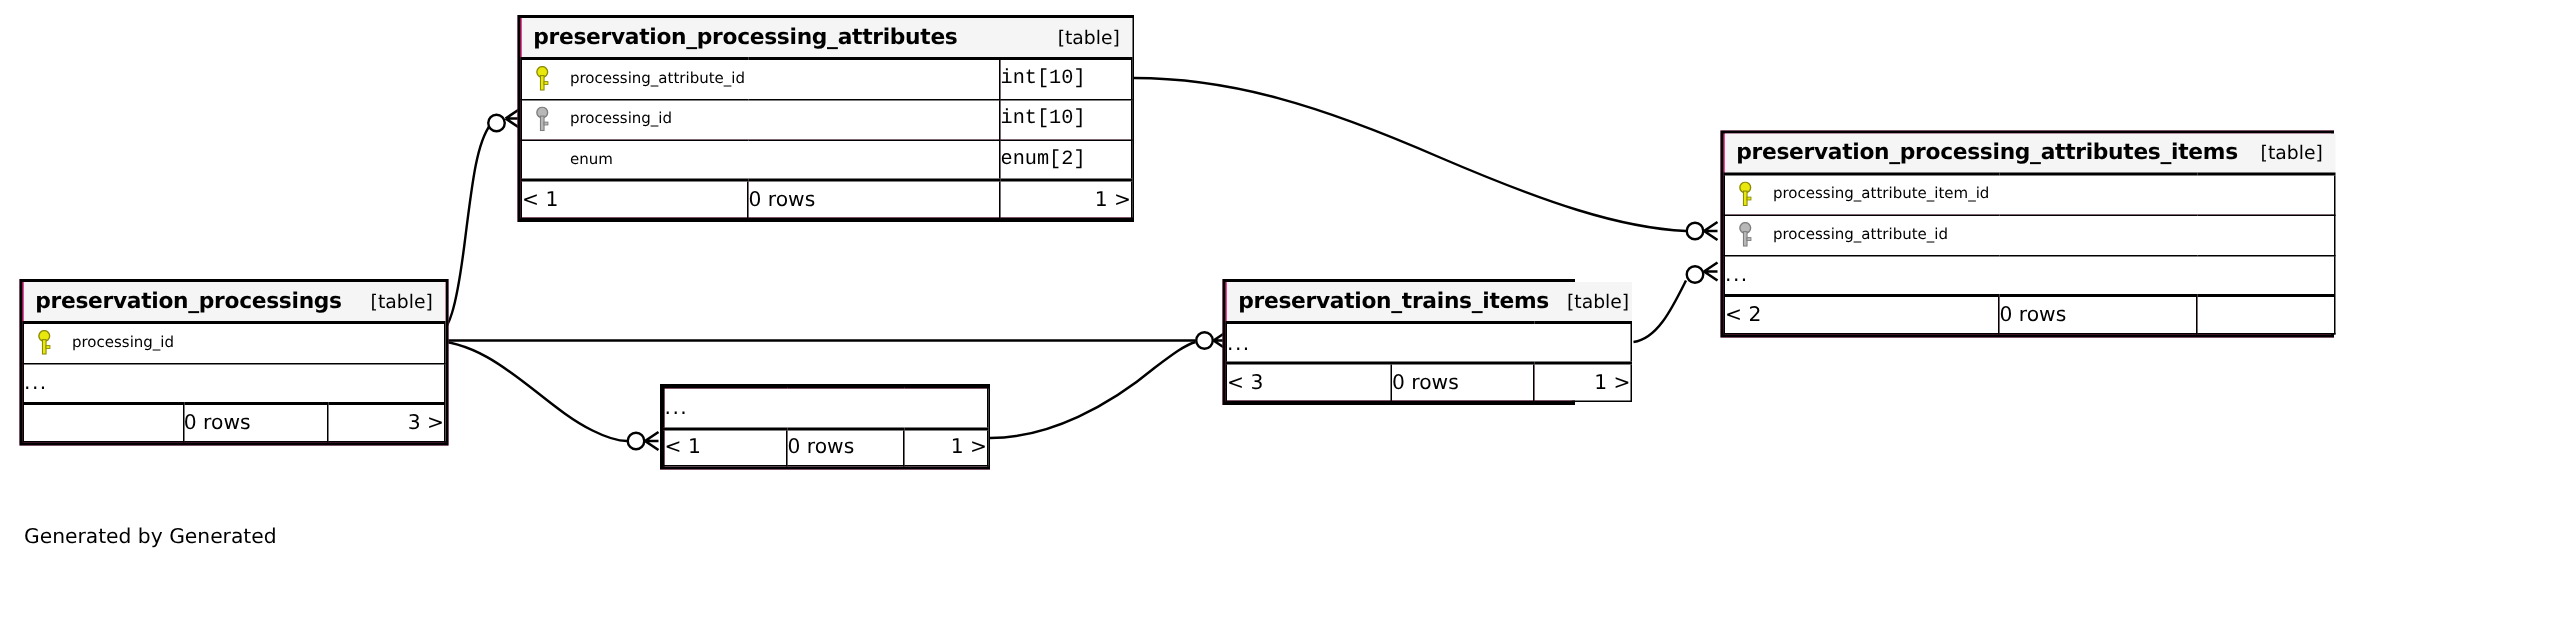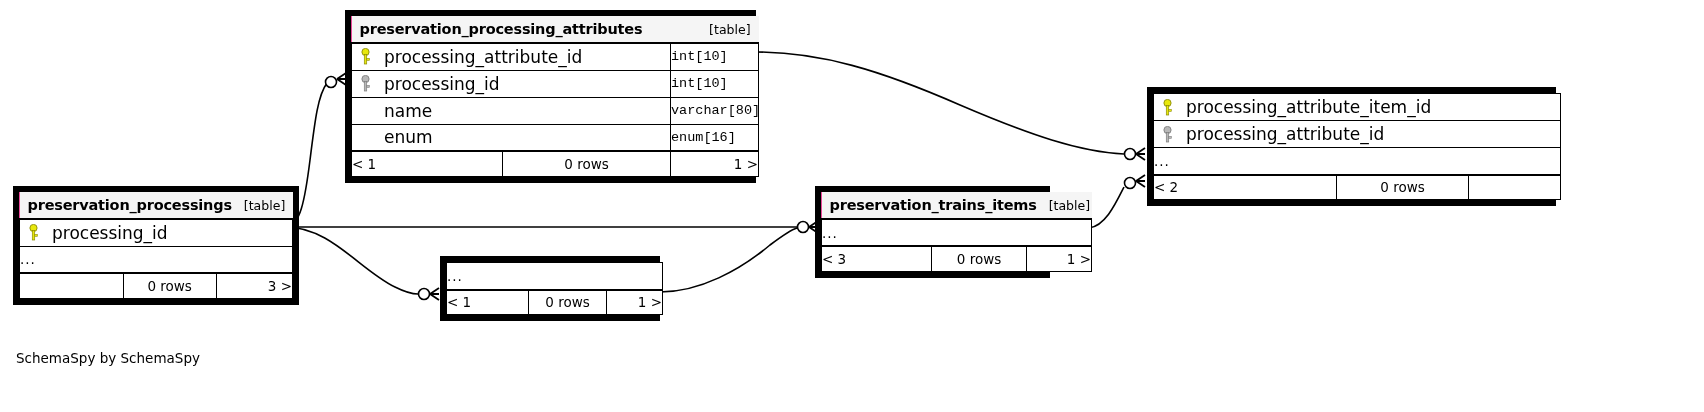--- a/index.html
+++ b/index.html
@@ -25,21 +25,21 @@
     top: 0;
     width: 1704px;
     height: 412px;
     pointer-events: none;
     z-index: 1;
   }
   .node {
     position: absolute;
     z-index: 2;
     background: #ec4899;
-    border: 6px solid #000000;
+    border: 2px solid #000000;
     box-sizing: border-box;
   }
   .node table {
     border-collapse: collapse;
     width: 100%;
     table-layout: fixed;
   }
   .node td {
     border: 1px solid #000000;
     padding: 0;
@@ -87,21 +87,21 @@
     width: 26px;
     min-width: 26px;
     display: flex;
     justify-content: center;
     align-items: center;
   }
   .keyicon {
     display: block;
   }
   .col-label {
-    font-size: 17px;
+    font-size: 10px;
     white-space: nowrap;
     padding-left: 6px;
   }
   .col-type-cell {
     padding: 0 0 0 6px;
     font-size: 13.5px;
     white-space: nowrap;
     font-family: Liberation Mono, monospace;
   }
   .ellipsis-cell {
@@ -115,21 +115,21 @@
     height: 25px;
     box-sizing: border-box;
     border-top: 2px solid #000000 !important;
     font-size: 13.5px;
   }
   .foot-left {
     text-align: left;
     padding-left: 5px;
   }
   .foot-mid {
-    text-align: center;
+    text-align: left;
     padding-right: 5px;
   }
   .foot-right {
     text-align: right;
     padding-right: 5px;
   }
   .blank-cell {
     background: #ffffff;
   }
   #caption {
@@ -229,51 +229,50 @@
             </span>
             <span class="col-label">processing_id</span>
           </div>
         </td>
         <td class="col-type-cell">int[10]</td>
       </tr>
       <tr class="col-row">
         <td class="col-name-cell" colspan="2">
           <div class="col-flex">
             <span class="keybox"></span>
-            <span class="col-label">name</span>
-          </div>
-        </td>
-        <td class="col-type-cell">varchar[80]</td>
-      </tr>
-      <tr class="col-row">
-        <td class="col-name-cell" colspan="2">
-          <div class="col-flex">
-            <span class="keybox"></span>
             <span class="col-label">enum</span>
           </div>
         </td>
-        <td class="col-type-cell">enum[16]</td>
+        <td class="col-type-cell">enum[2]</td>
       </tr>
       <tr class="foot-row">
         <td class="foot-left">&lt; 1</td>
         <td class="foot-mid">0 rows</td>
         <td class="foot-right">1 &gt;</td>
       </tr>
     </tbody>
       </table>
   </div>
 
   <div class="node" id="n-ppai" style="left:1147px; top:87px; width:409px;">
     <table>
       <colgroup>
           <col style="width:183px">
           <col style="width:132px">
           <col style="width:92px">
         </colgroup>
       <tbody>
+          <tr>
+        <td class="title-cell" colspan="3">
+          <div class="title-inner">
+            <span class="tbl-name">preservation_processing_attributes_items</span>
+            <span class="tbl-tag">[table]</span>
+          </div>
+        </td>
+      </tr>
       <tr class="col-row">
         <td class="col-name-cell" colspan="3">
           <div class="col-flex">
             <span class="keybox">
               <svg class="keyicon" width="11" height="17" viewBox="0 0 11 17">
                 <circle cx="5.5" cy="4" r="3.6" fill="#e8e80c" stroke="#8a8a08" stroke-width="0.9"></circle>
                 <rect x="4.3" y="6.4" width="2.4" height="9.6" fill="#e8e80c" stroke="#8a8a08" stroke-width="0.7"></rect>
                 <rect x="6.7" y="10.4" width="2.6" height="1.9" fill="#e8e80c" stroke="#8a8a08" stroke-width="0.6"></rect>
               </svg>
             </span>
@@ -390,15 +389,15 @@
       </tr>
       <tr class="foot-row">
         <td class="foot-left">&lt; 3</td>
         <td class="foot-mid">0 rows</td>
         <td class="foot-right">1 &gt;</td>
       </tr>
     </tbody>
       </table>
   </div>
 
-  <div id="caption">SchemaSpy by SchemaSpy</div>
+  <div id="caption">Generated by Generated</div>
 
 </div>
 
 </body></html>

